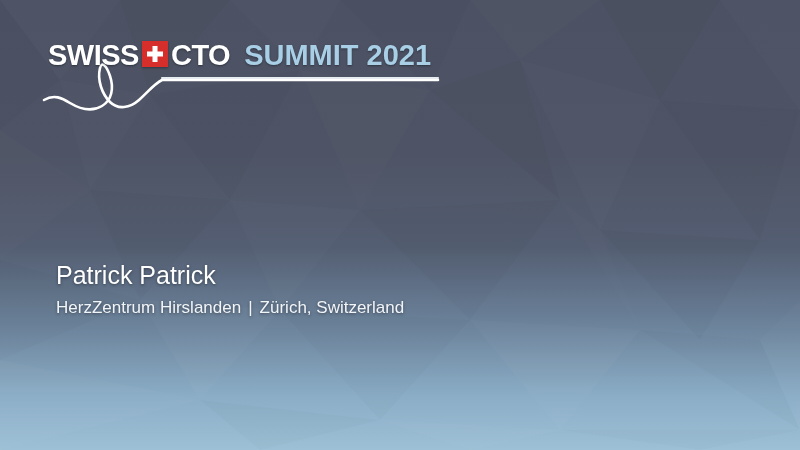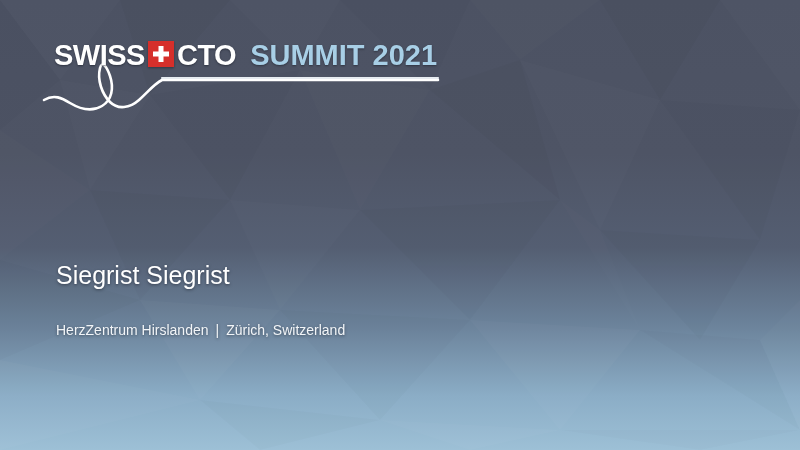--- a/index.html
+++ b/index.html
@@ -34,21 +34,21 @@
   
   .logo-block {
     position: absolute;
     left: 0;
     top: 0;
     width: 460px;
     height: 130px;
   }
   .logo-wordmark {
     position: absolute;
-    left: 54px;
+    left: 48px;
     top: 41px;
     white-space: nowrap;
     line-height: 1;
   }
   .logo-swiss,
   .logo-cto {
     font-size: 29px;
     font-weight: bold;
     color: #ffffff;
     letter-spacing: -0.5px;
@@ -121,27 +121,26 @@
     font-size: 25px;
     font-weight: normal;
     color: #ffffff;
     line-height: 1.2;
     text-shadow: 0 1px 3px rgba(18,22,32,0.5);
   }
   .presenter-affil {
     position: absolute;
     left: 56px;
     top: 298px;
-    font-size: 14px;
+    font-size: 17px;
     font-weight: normal;
     color: #f2f5f8;
     line-height: 1.2;
     white-space: nowrap;
     text-shadow: 0 1px 3px rgba(18,22,32,0.5);
-    margin-top: 24px;
   }
   .affil-sep {
     display: inline-block;
     padding: 0 7px;
   }
 </style>
 </head>
 <body>
 
 <div class="slide">
@@ -193,19 +192,19 @@
                C108 34, 114 26, 122 22 L398 22" fill="none" stroke="#ffffff" stroke-width="2.6" stroke-linecap="round" stroke-linejoin="round"></path>
       <path d="M122 20 L398 20" fill="none" stroke="#e7ecf1" stroke-width="2.2" stroke-linecap="round"></path>
     </svg>
 
     <div class="logo-wordmark">
       <span class="logo-swiss">SWISS</span><span class="swiss-cross"></span><span class="logo-cto">CTO</span><span class="logo-summit">SUMMIT 2021</span>
     </div>
   </div>
 
 
-  <div class="presenter-name">Siegrist Siegrist</div>
+  <div class="presenter-name">Patrick Patrick</div>
 
   <div class="presenter-affil">
     <span>HerzZentrum Hirslanden</span><span class="affil-sep">|</span><span>Zürich, Switzerland</span>
   </div>
 
 </div>
 
 </body></html>

